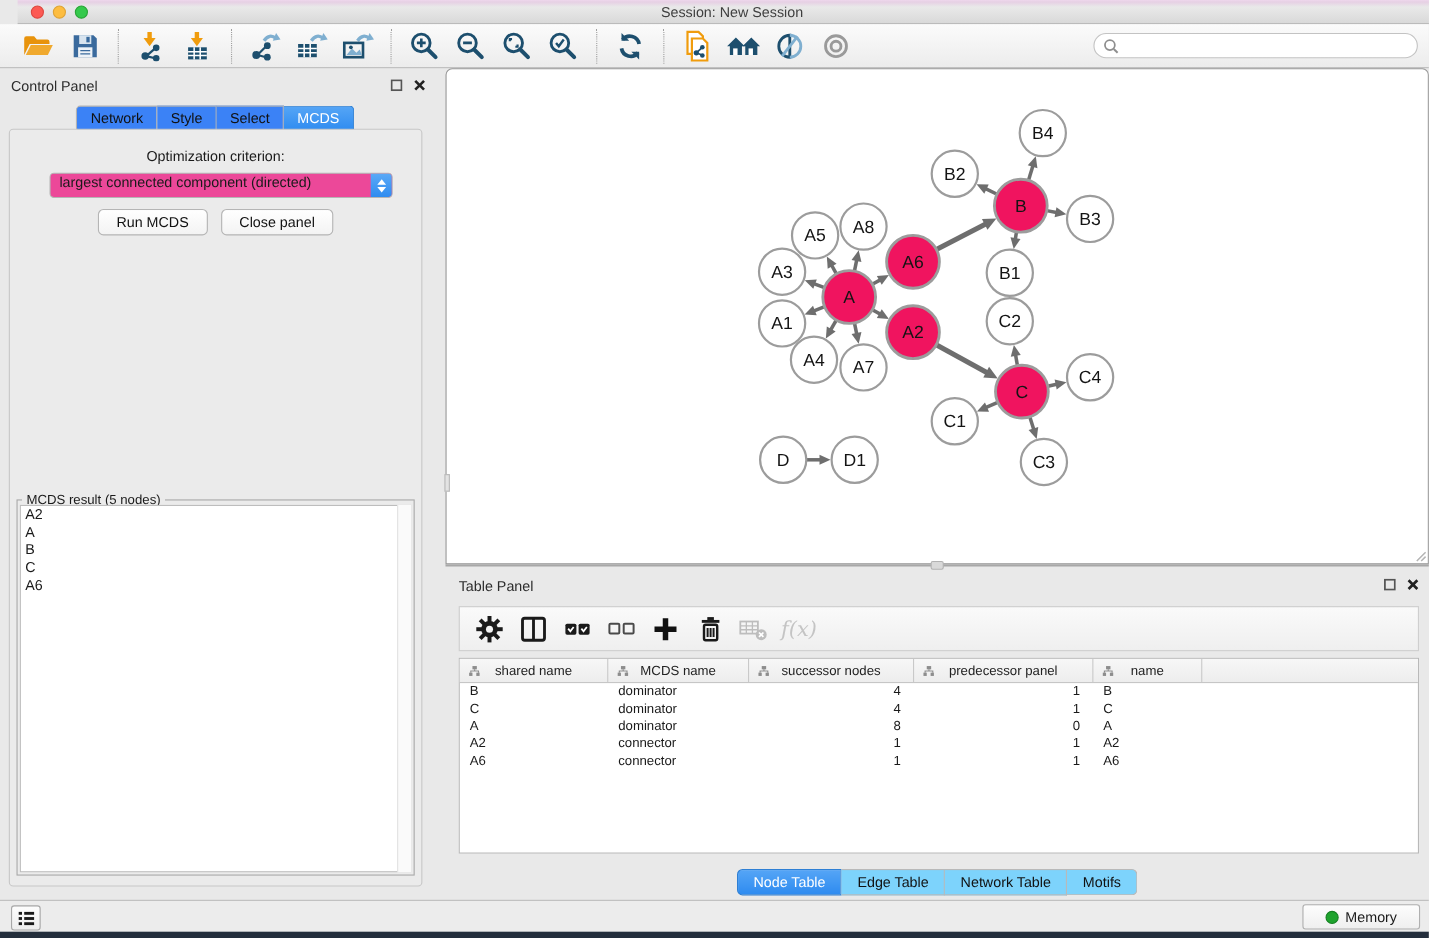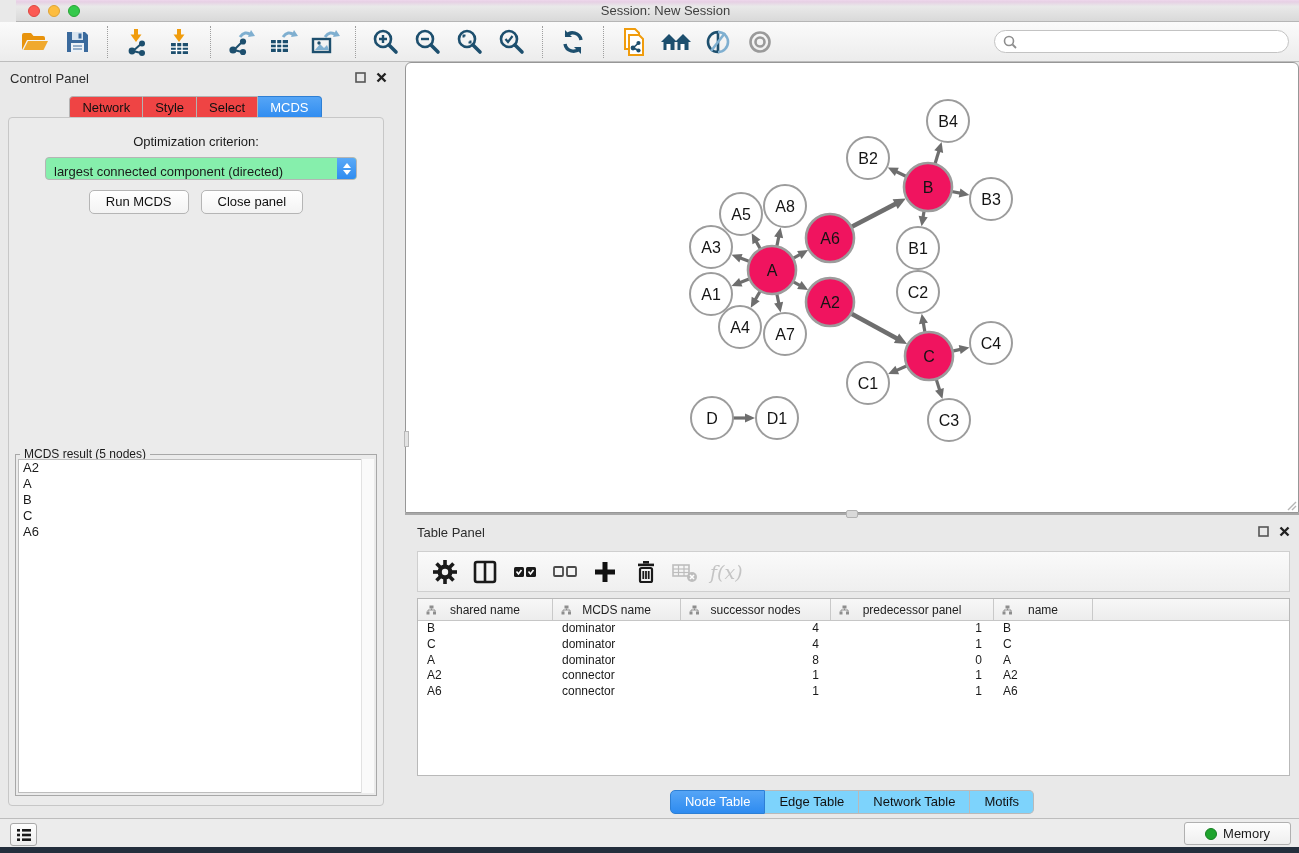--- a/index.html
+++ b/index.html
@@ -26,29 +26,29 @@
   .tb-sep { width:1px; height:32px; border-left:1px dotted #9f9f9f; margin:0 9px; }
   .searchbox { margin-left:auto; margin-right:10px; width:295px; height:23px; background:#fff;
     border:1px solid #c3c3c3; border-radius:12px; display:flex; align-items:center; padding-left:7px; }
   .searchbox input { border:none; outline:none; flex:1; height:18px; font-size:12px; background:transparent; }
 
   
   .cpanel-title { position:absolute; left:10px; top:71px; font-size:13px; color:#2c2c2c; }
   .panel-ctl { position:absolute; display:flex; gap:10px; align-items:center; }
   .cp-ctl { left:355px; top:72px; }
   .cp-tabs { position:absolute; left:0; top:96px; width:391px; display:flex; justify-content:center; }
-  .cp-tab { background:#ef4444; border:1px solid #b3b3b3; border-left:none; padding:3px 12px 4px; font-size:13px; color:#111; }
+  .cp-tab { background:#3b82f6; border:1px solid #b3b3b3; border-left:none; padding:3px 12px 4px; font-size:13px; color:#111; }
   .cp-tab:first-child { border-left:1px solid #b3b3b3; border-radius:4px 0 0 4px; }
   .cp-tab:last-child { border-radius:0 4px 4px 0; }
   .cp-tab.active { background:linear-gradient(180deg,#55a5f6,#2e8bf0); border-color:#2e7fd4; color:#fff; }
   .cp-box { position:absolute; left:8px; top:117px; width:376px; height:689px;
     border:1px solid #c7c7c7; border-radius:4px; background:#ebebeb; }
   .opt-label { position:absolute; left:0; top:16px; width:100%; text-align:center; font-size:13px; }
-  .selectbox { position:absolute; left:36px; top:39px; width:312px; height:23px; background:#86efac;
-    border:1px solid #b5b5b5; border-radius:4px; display:flex; align-items:flex-end; }
+  .selectbox { position:absolute; left:36px; top:39px; width:312px; height:23px; background:#ec4899;
+    border:1px solid #b5b5b5; border-radius:4px; display:flex; align-items:flex-start; }
   .selectbox .sel-text { flex:1; padding-left:8px; font-size:13px; white-space:nowrap; overflow:hidden; }
   .sel-stepper { width:19px; height:21px; border-radius:0 3px 3px 0;
     background:linear-gradient(180deg,#5aa9f7,#2f8cf0); display:flex; flex-direction:column; align-items:center; justify-content:center; gap:2px; }
   .sel-stepper i { width:0; height:0; border-left:4px solid transparent; border-right:4px solid transparent; }
   .sel-stepper .up { border-bottom:5px solid #fff; }
   .sel-stepper .dn { border-top:5px solid #fff; }
   .cp-buttons { position:absolute; left:0; top:72px; width:100%; display:flex; justify-content:center; gap:12px; }
   .btn { background:linear-gradient(180deg,#ffffff,#f3f3f3); border:1px solid #b5b5b5; border-radius:5px;
     padding:3px 16px 4px; font-size:13px; color:#111; }
   .mcds-fieldset { position:absolute; left:6px; top:336px; width:362px; height:342px;

